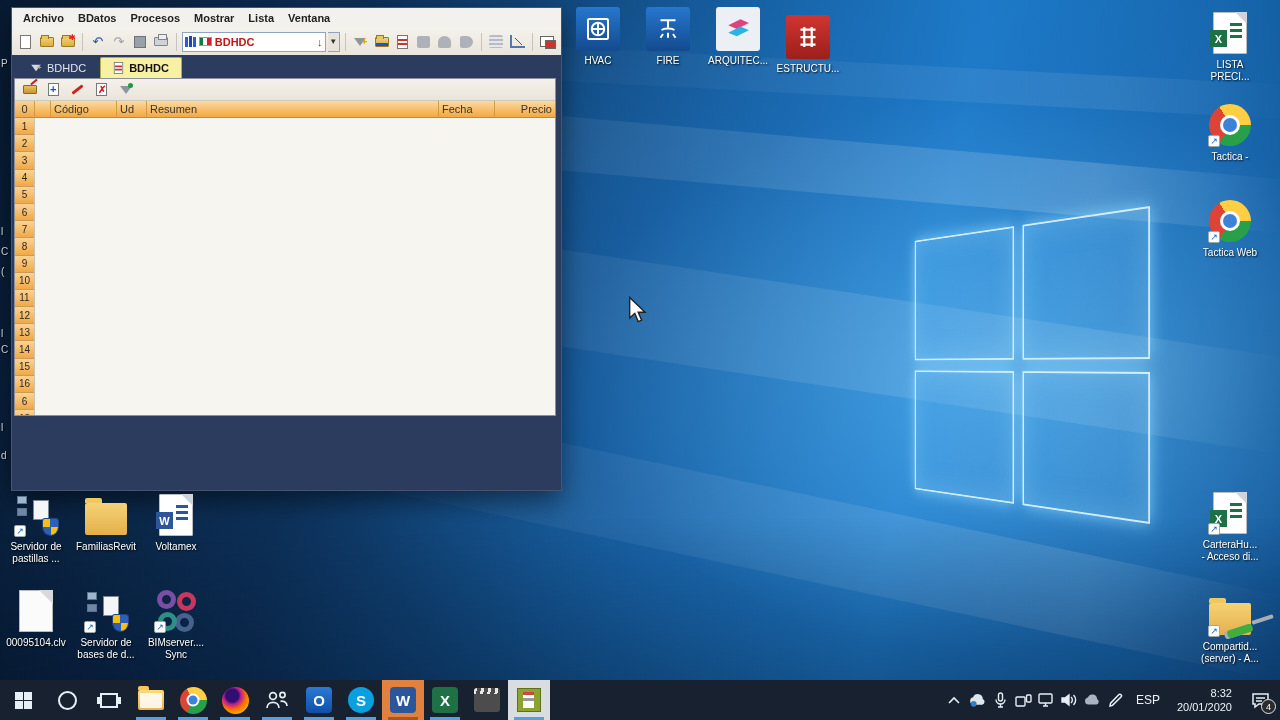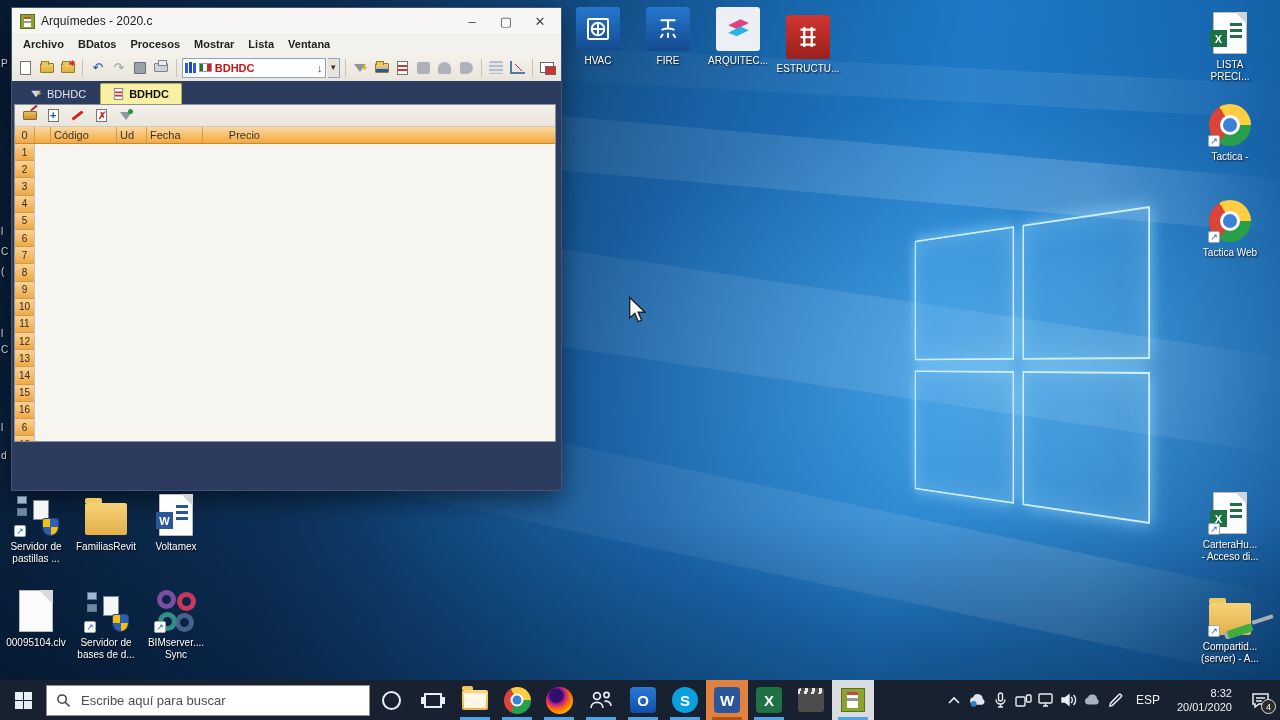--- a/index.html
+++ b/index.html
@@ -208,29 +208,20 @@
       <span>l</span>
       <span>C</span>
       <span>(</span>
       <span>l</span>
       <span>C</span>
       <span>l</span>
       <span>d</span>
     </div>
 
   <div class="appwin">
-    <div class="titlebar">
-      <span class="app-ico"></span>
-      <span class="title-text">Arquímedes - 2020.c</span>
-      <span class="wctrls">
-        <span class="wc">–</span>
-        <span class="wc">▢</span>
-        <span class="wc">✕</span>
-      </span>
-    </div>
 
     <div class="menubar">
 
     <span class="menuitem">Archivo</span>
         <span class="menuitem">BDatos</span>
         <span class="menuitem">Procesos</span>
         <span class="menuitem">Mostrar</span>
         <span class="menuitem">Lista</span>
         <span class="menuitem">Ventana</span>
       </div>
@@ -338,20 +329,21 @@
               <span class="funnel-g"></span>
             </span>
         </div>
 
         <div class="grid">
           <div class="ghead">
             <span class="hc c-num">0</span>
             <span class="hc c-sp"></span>
             <span class="hc c-cod">Código</span>
             <span class="hc c-ud">Ud</span>
+            <span class="hc c-res">Resumen</span>
             <span class="hc c-fec">Fecha</span>
             <span class="hc c-pre">Precio</span>
           </div>
           <div class="gbody">
             <div class="rownums">
 
             <div class="rownum">1</div>
                 <div class="rownum">2</div>
                 <div class="rownum">3</div>
                 <div class="rownum">4</div>
@@ -544,27 +536,20 @@
 
   <div class="taskbar">
     <div class="startbtn">
         <span class="winlogo">
           <i></i>
           <i></i>
           <i></i>
           <i></i>
         </span>
       </div>
-    <div class="searchbox">
-      <svg width="15" height="15" viewBox="0 0 16 16" fill="none" stroke="#444" stroke-width="1.6">
-          <circle cx="6.5" cy="6.5" r="4.5"></circle>
-          <path d="M10 10l4.5 4.5"></path>
-        </svg>
-      <input class="search-input" placeholder="Escribe aquí para buscar" style="">
-    </div>
     <div class="tbtn">
         <span class="cortana"></span>
       </div>
     <div class="tbtn">
         <span class="taskview"></span>
       </div>
     <div class="tbtn">
         <span class="tfolder"></span>
         <span class="ul"></span>
       </div>

